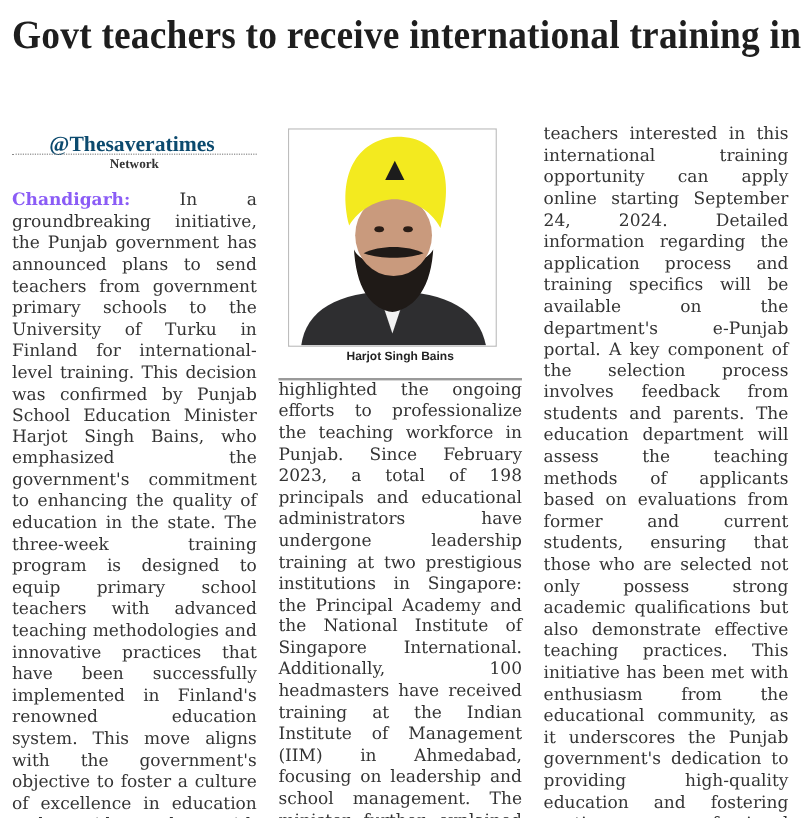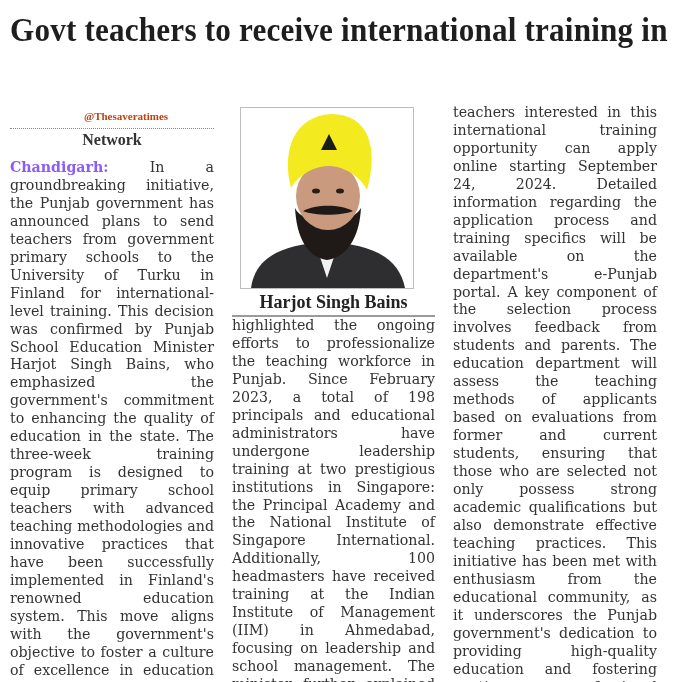--- a/index.html
+++ b/index.html
@@ -3,26 +3,26 @@
 <meta charset="utf-8">
 <style>
   html,body{margin:0;padding:0;background:#ffffff;}
   body{width:676px;height:682px;overflow:hidden;position:relative;font-family:"DejaVu Serif","Liberation Serif",serif;color:#2b2b2b;}
   .headline{position:absolute;left:10px;top:8px;width:660px;margin:0;font-family:"Liberation Serif","DejaVu Serif",serif;font-weight:bold;font-size:33.5px;line-height:43px;color:#1e1e1e;letter-spacing:0.2px;transform:scaleX(0.93);transform-origin:left top;white-space:nowrap;}
   .col{position:absolute;font-size:14.2px;line-height:17.95px;text-align:justify;color:#333;}
   .col p{margin:0;}
   .col1{left:10px;top:159px;width:204px;}
   .col2{left:232px;top:317px;width:203px;}
   .col3{left:453px;top:104px;width:204px;}
-  .source{position:absolute;left:24px;top:110px;width:204px;text-align:center;color:#c2410c;font-weight:bold;font-size:11px;font-family:"Liberation Serif","DejaVu Serif",serif;}
+  .source{position:absolute;left:8px;top:110px;width:204px;text-align:center;color:#0c4a6e;font-weight:bold;font-size:18px;font-family:"Liberation Serif","DejaVu Serif",serif;}
   .dots{position:absolute;left:10px;top:128px;width:204px;border-top:1px dotted #888;}
-  .network{position:absolute;left:10px;top:131px;width:204px;text-align:center;font-weight:bold;font-size:16px;color:#333;font-family:"Liberation Serif","DejaVu Serif",serif;}
+  .network{position:absolute;left:10px;top:131px;width:204px;text-align:center;font-weight:bold;font-size:11px;color:#333;font-family:"Liberation Serif","DejaVu Serif",serif;}
   .lead{font-weight:bold;color:#8b5cf6;}
   .photo{position:absolute;left:240px;top:107px;width:172px;height:180px;border:1px solid #bdbdbd;background:#fff;overflow:hidden;}
-  .caption{position:absolute;left:232px;top:292px;width:203px;text-align:center;font-family:Liberation Serif, serif;font-weight:bold;font-size:18px;color:#222;}
+  .caption{position:absolute;left:232px;top:292px;width:203px;text-align:center;font-family:Liberation Sans, sans-serif;font-weight:bold;font-size:10px;color:#222;}
   .rule{position:absolute;left:232px;top:315px;width:203px;height:2px;background:#9a9a9a;}
 </style>
 </head>
 <body>
 
 <h1 class="headline">Govt teachers to receive international training in Finland: Harjot Singh Bains</h1>
 
 <div class="source">@Thesaveratimes</div>
 <div class="dots"></div>
 <div class="network">Network</div>

